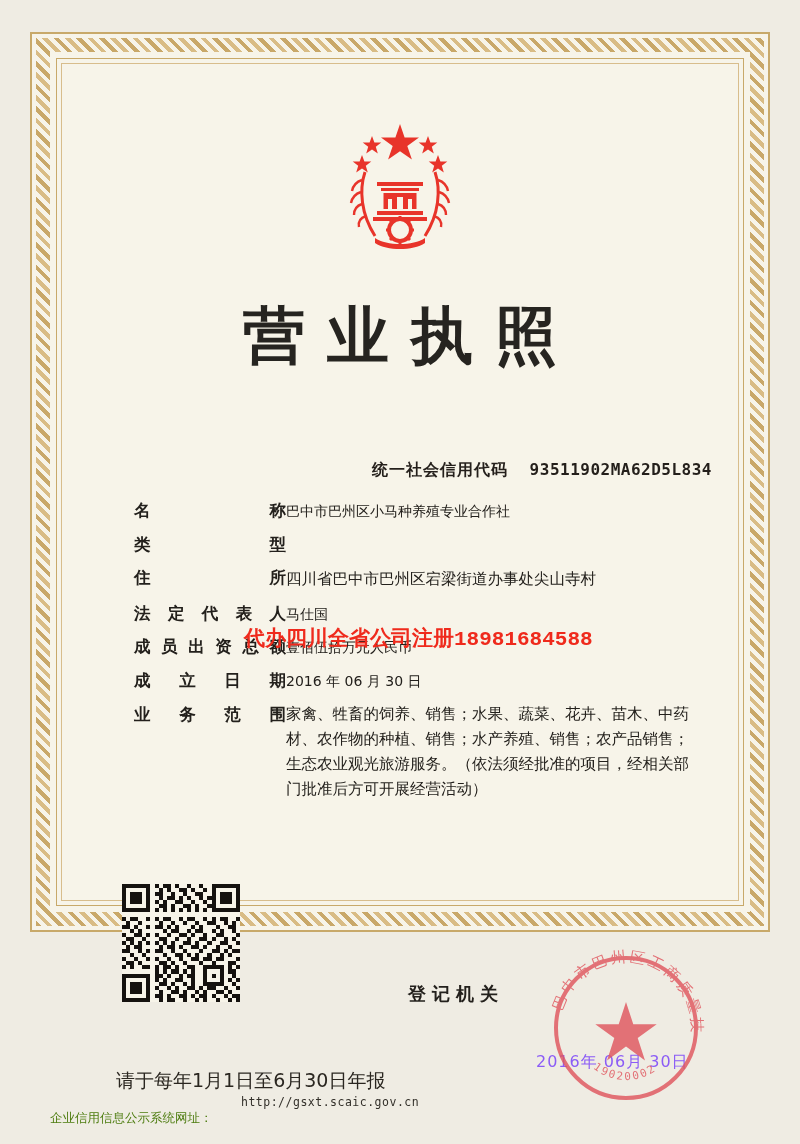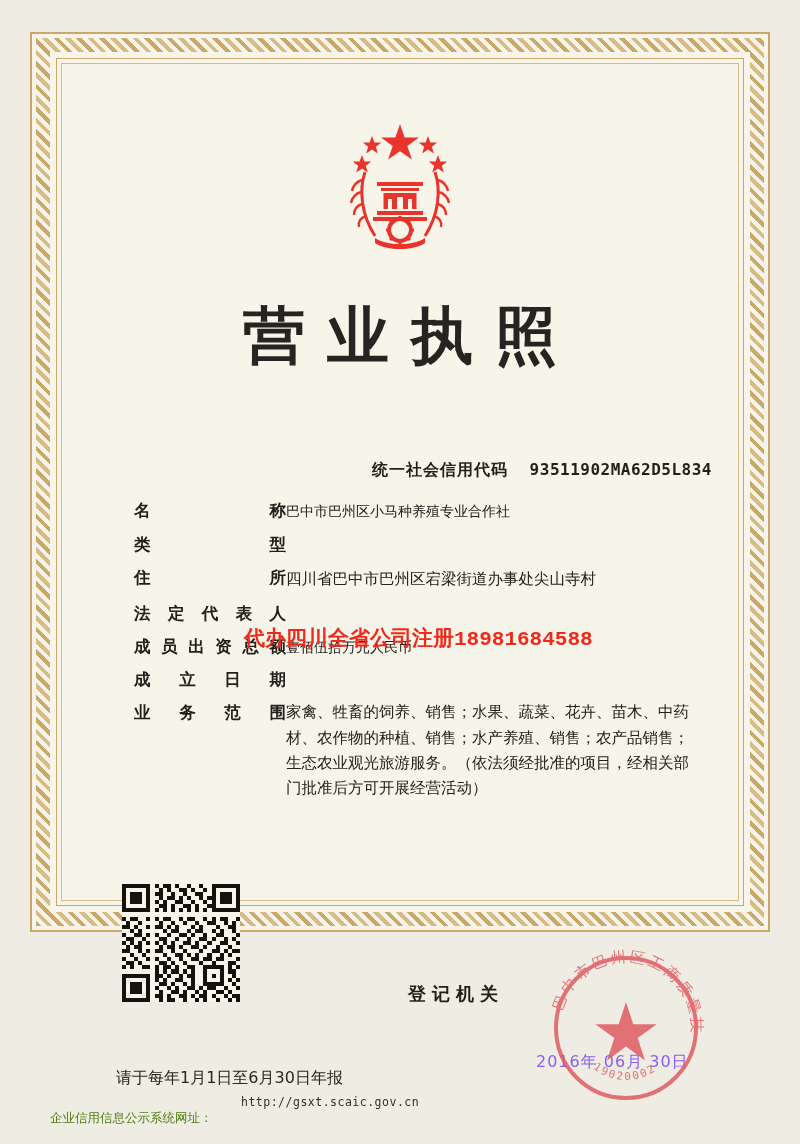--- a/index.html
+++ b/index.html
@@ -183,21 +183,21 @@
     left: 508px; top: 908px;
     width: 176px; height: 176px;
     opacity: 0.82;
   }
 
   
   #annual-note {
     position: absolute;
     left: 86px; top: 1036px;
     font-family: "DejaVu Sans", sans-serif;
-    font-size: 16px;
+    font-size: 19px;
     color: #2a2620;
     white-space: nowrap;
   }
 
   
   #footer-url {
     position: absolute;
     left: 241px; top: 1095px;
     font-family: "DejaVu Sans Mono", monospace;
     font-size: 11.5px;
@@ -322,20 +322,21 @@
       </div>
 
       <div class="row legal">
         <div class="label">
           <span>法</span>
             <span>定</span>
             <span>代</span>
             <span>表</span>
             <span>人</span>
         </div>
+        <div class="value">马仕国</div>
       </div>
 
       <div class="row">
         <div class="label">
           <span>成</span>
             <span>员</span>
             <span>出</span>
             <span>资</span>
             <span>总</span>
             <span>额</span>
@@ -343,20 +344,21 @@
         <div class="value">壹佰伍拾万元人民币</div>
       </div>
 
       <div class="row">
         <div class="label">
           <span>成</span>
             <span>立</span>
             <span>日</span>
             <span>期</span>
         </div>
+        <div class="value">2016 年 06 月 30 日</div>
       </div>
 
       <div class="row scope">
         <div class="label">
           <span>业</span>
             <span>务</span>
             <span>范</span>
             <span>围</span>
         </div>
         <div class="value small">家禽、牲畜的饲养、销售；水果、蔬菜、花卉、苗木、中药材、农作物的种植、销售；水产养殖、销售；农产品销售；生态农业观光旅游服务。（依法须经批准的项目，经相关部门批准后方可开展经营活动）</div>

